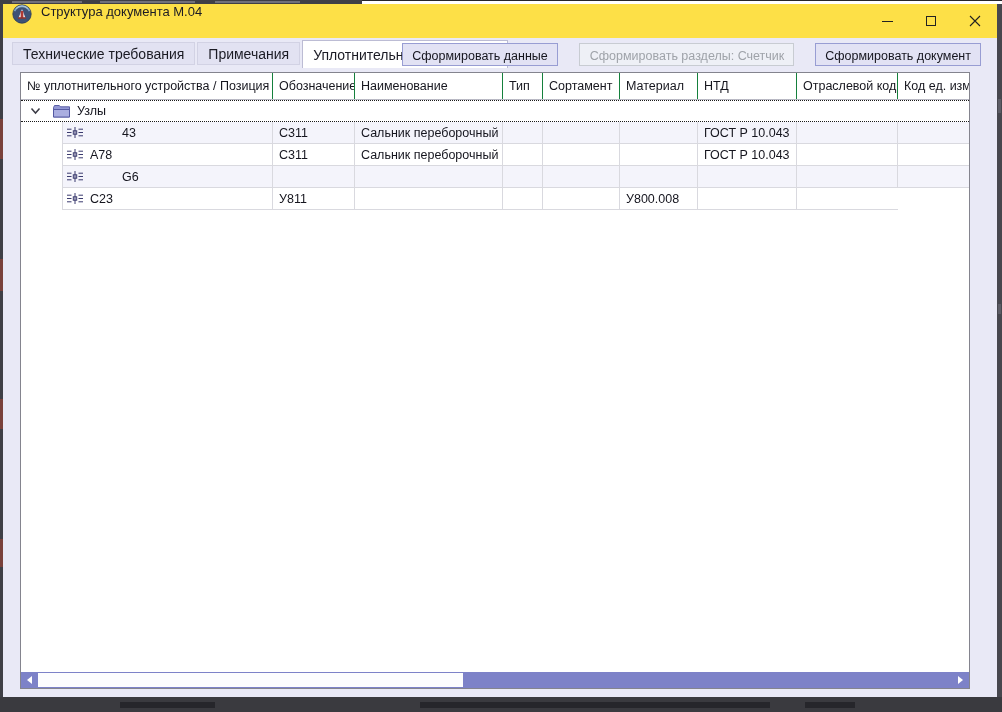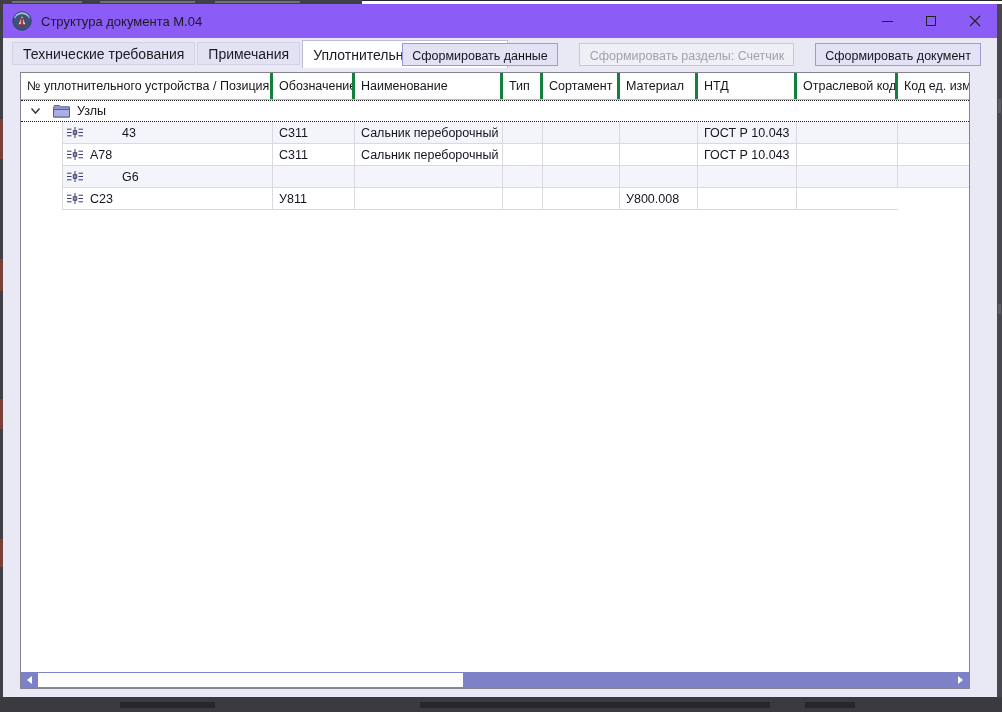--- a/index.html
+++ b/index.html
@@ -23,22 +23,22 @@
   .bg-bottom { position:absolute; left:0; bottom:0; width:100%; height:15px; background:#3a3a3f; }
   .bg-bottom .mark { position:absolute; top:5px; height:6px; background:#26262b; }
 
   
   .window {
     position:absolute; left:3px; top:4px; width:994px; height:693px;
     background:#e9e9f6;
     display:flex; flex-direction:column;
   }
   .titlebar {
-    height:34px; background:#8b5cf6;
-    display:flex; align-items:center;
+    height:34px; background:#fde047;
+    display:flex; align-items:flex-start;
     padding-left:9px; flex:0 0 auto;
   }
   .titlebar .app-icon { width:20px; height:20px; flex:0 0 auto; }
   .titlebar .title { margin-left:9px; font-size:13px; color:#1b1b24; }
   .win-controls { margin-left:auto; display:flex; height:34px; }
   .win-btn { width:44px; height:34px; display:flex; align-items:center; justify-content:center; cursor:default; }
   .glyph-min { width:11px; height:1px; background:#222; }
   .glyph-max { width:10px; height:10px; border:1px solid #222; }
 
   
@@ -72,21 +72,21 @@
     margin:4px 27px 8px 17px; flex:1 1 auto;
     background:#ffffff; border:1px solid #84848e;
     display:flex; flex-direction:column; overflow:hidden;
   }
   .grid-header {
     display:grid; grid-template-columns:252px 82px 148px 40px 77px 78px 99px 101px auto;
     height:27px; border-bottom:1px solid #b9b9c4; flex:0 0 auto;
   }
   .grid-header .hcell {
     padding:6px 6px 0 6px; font-size:12.5px; color:#16161e;
-    border-right:3px solid #15803d; white-space:nowrap; overflow:hidden;
+    border-right:1px solid #15803d; white-space:nowrap; overflow:hidden;
   }
   .grid-header .hcell:last-child { border-right:none; }
 
   .group-row {
     height:22px; flex:0 0 auto; background:#ffffff;
     border-top:1px dotted #1a1a1a; border-bottom:1px dotted #1a1a1a;
     display:flex; align-items:center; padding-left:9px;
   }
   .group-label { margin-left:7px; font-size:12.5px; color:#15151e; }
   .chevron { width:11px; height:8px; flex:0 0 auto; }

